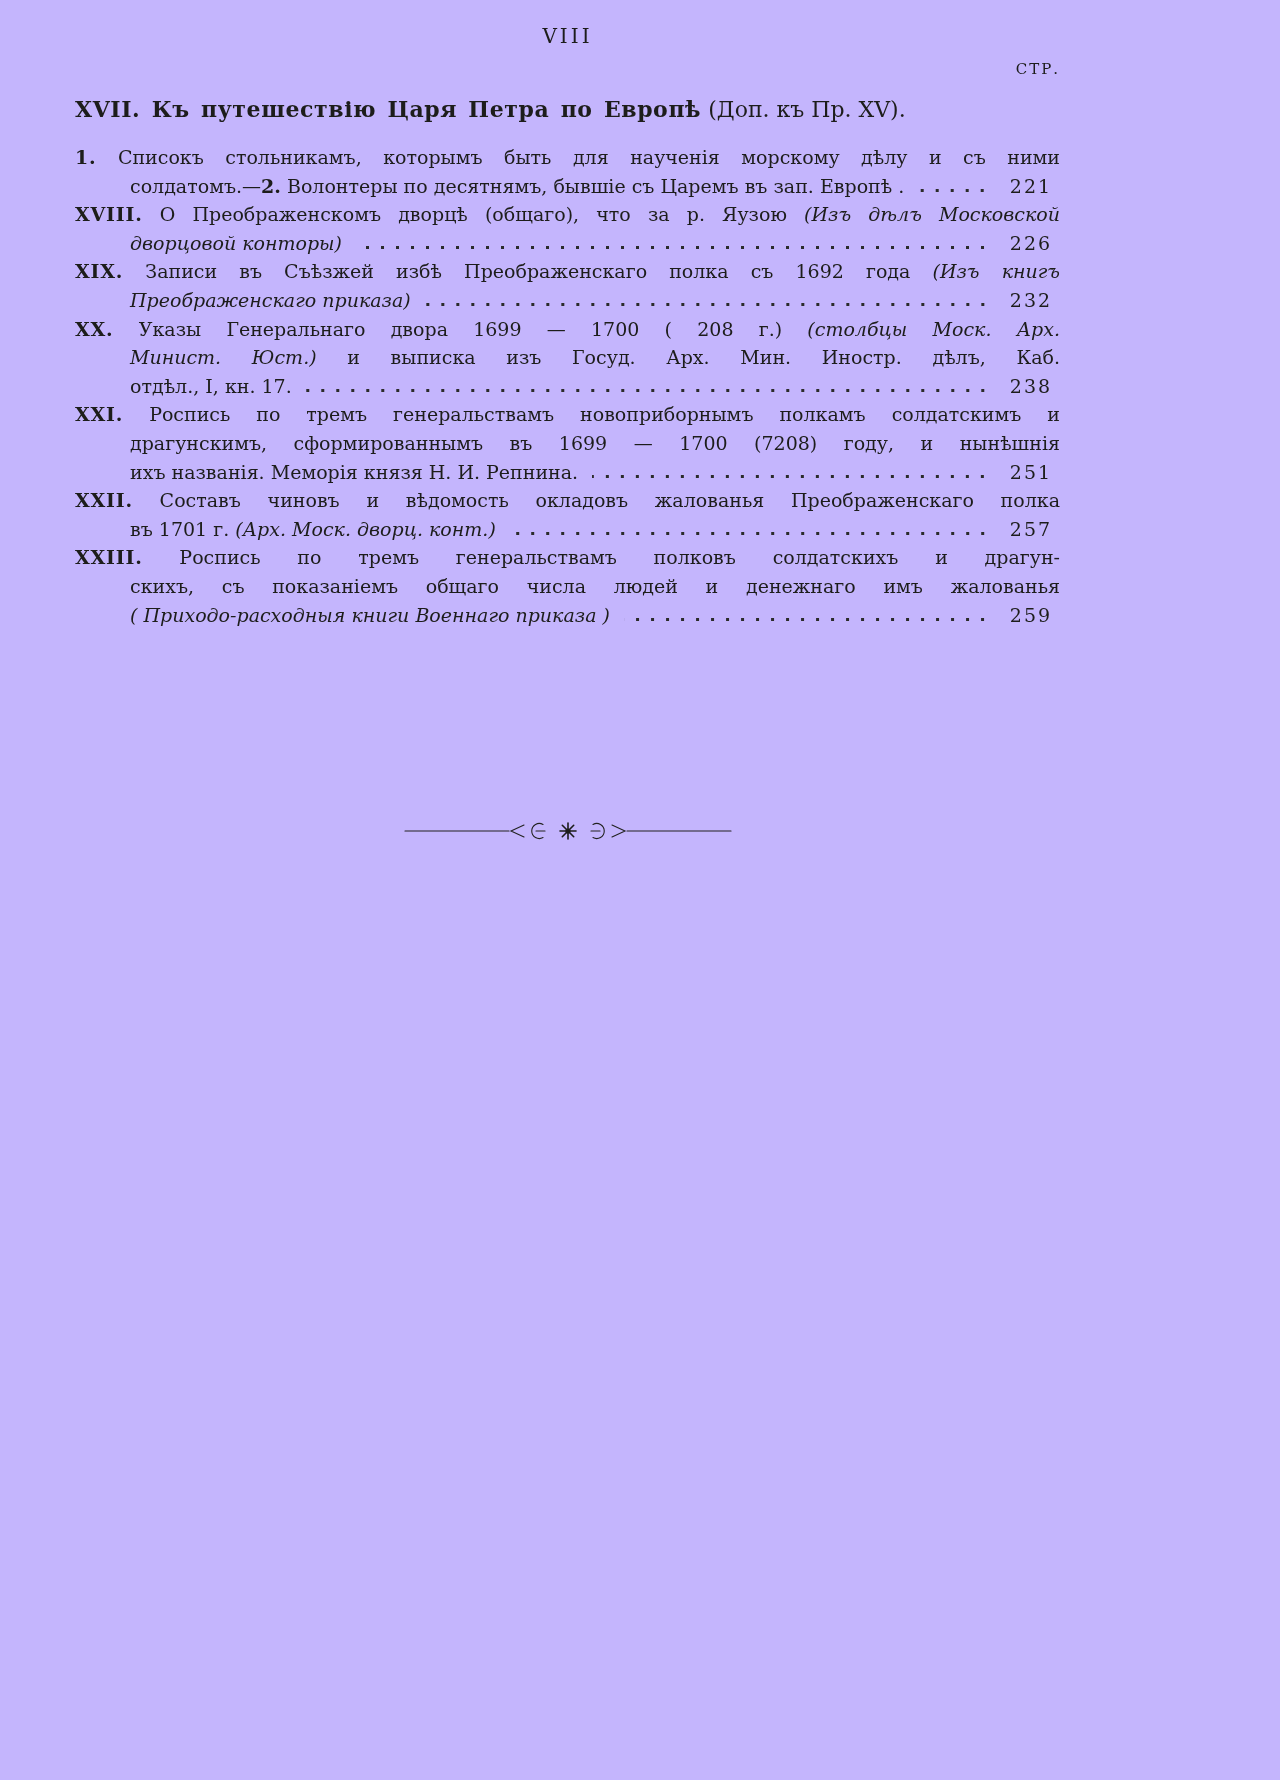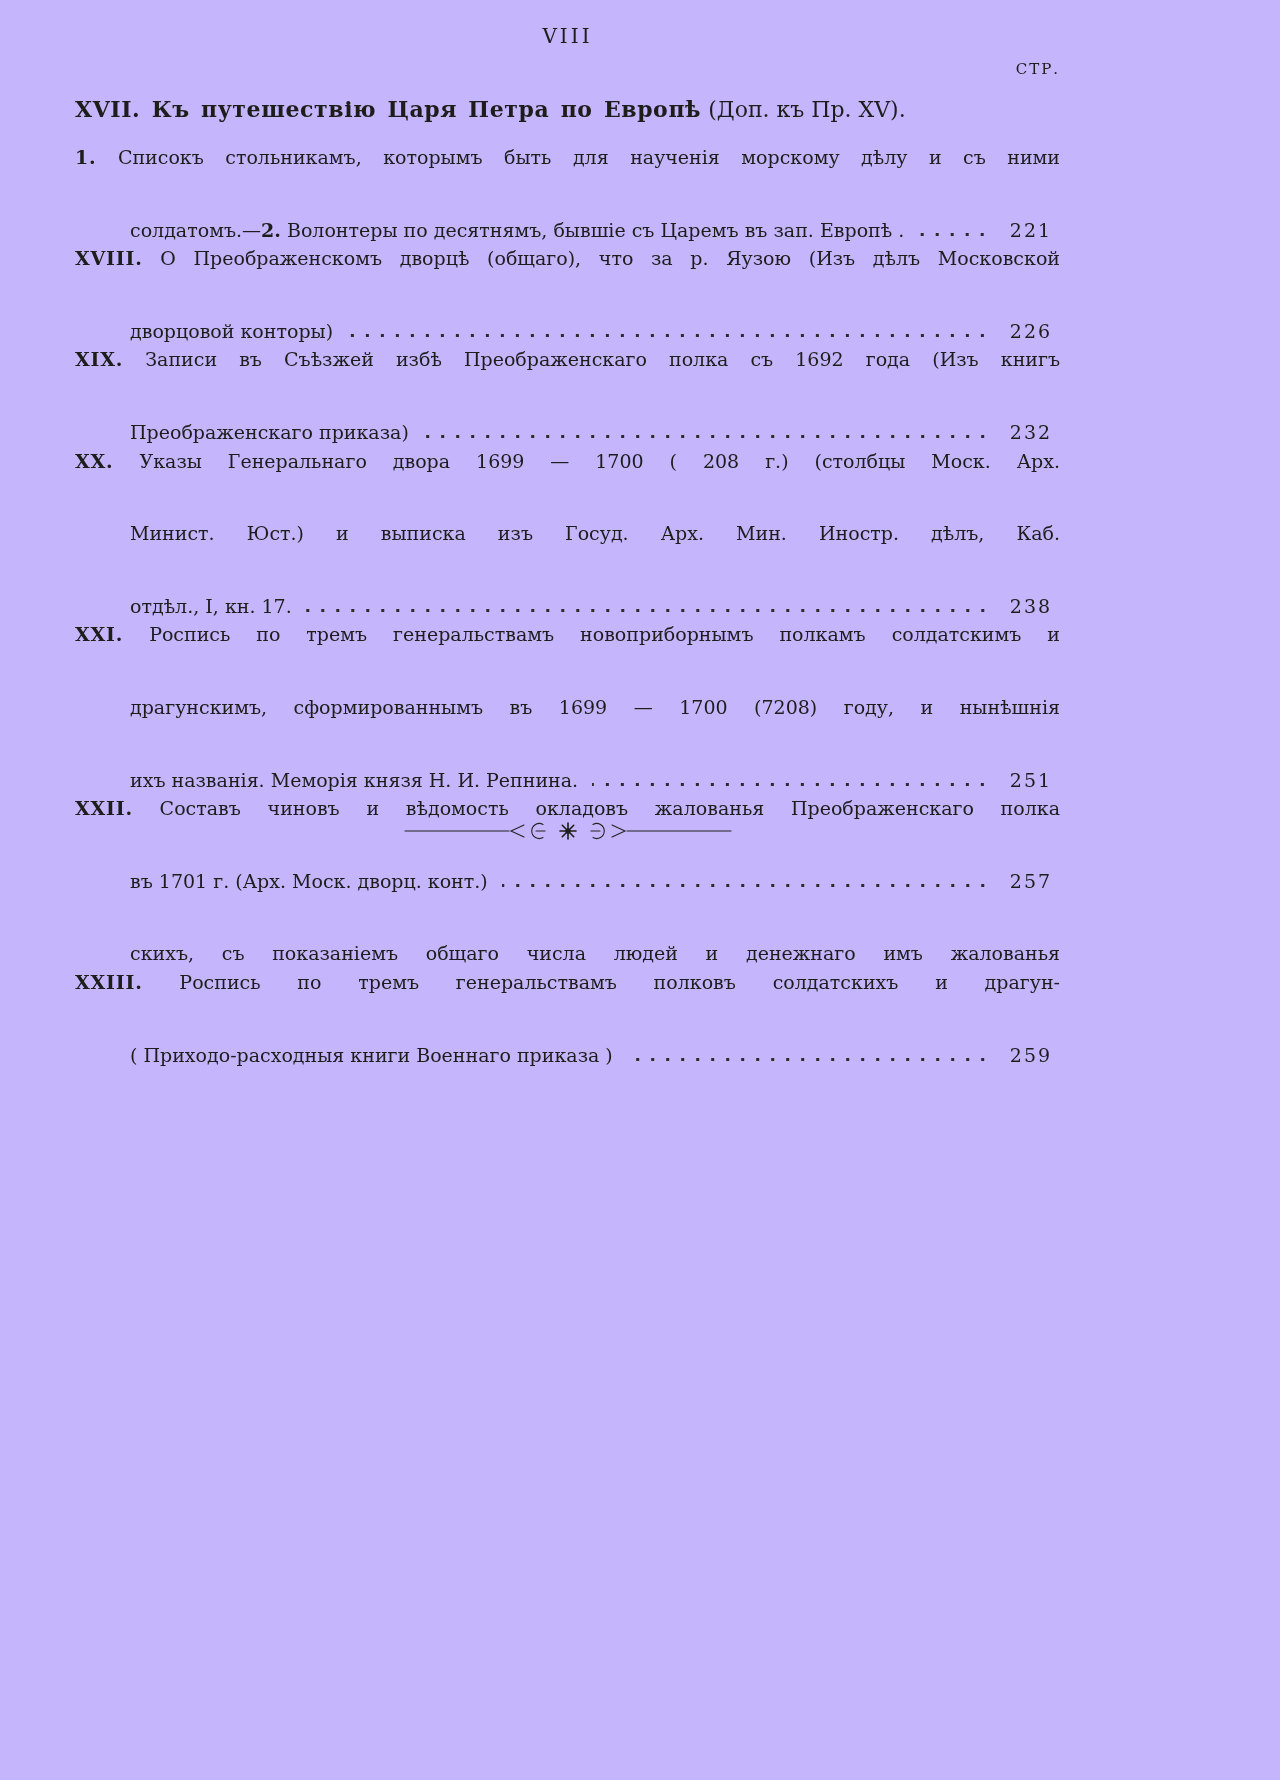--- a/index.html
+++ b/index.html
@@ -54,36 +54,35 @@
   }
   .line {
     line-height: 28.6px;
   }
   .just {
     text-align: justify;
     text-align-last: justify;
   }
   .cont {
     padding-left: 55px;
-    margin-top: 44px;
   }
   .last {
     display: flex;
     align-items: baseline;
   }
   .last .txt {
     flex: 0 1 auto;
     white-space: normal;
   }
   .lbl {
     font-weight: bold;
     letter-spacing: 0.8px;
   }
   .bb { font-weight: bold; }
-  .it { }
+  .it { font-style: italic; }
   .leader {
     flex: 1 1 auto;
     height: 5px;
     margin: 0 12px 0 14px;
     background-image: radial-gradient(circle, #2b2b2b 1.6px, rgba(0,0,0,0) 2.0px);
     background-size: 15px 5px;
     background-repeat: repeat-x;
     background-position: right bottom;
   }
   .pageno {
@@ -165,22 +164,22 @@
       <div class="entry">
         <div class="line just"><span class="lbl">XXII.</span> <span>Составъ чиновъ и вѣдомость окладовъ жалованья Преображенскаго полка</span></div>
         <div class="line cont last">
           <span class="txt"><span>въ 1701 г. </span><span class="it">(Арх. Моск. дворц. конт.)</span></span>
           <span class="leader"></span>
           <span class="pageno">257</span>
         </div>
       </div>
 
       <div class="entry">
+        <div class="line just"><span class="lbl">XXIII.</span> <span>Роспись по тремъ генеральствамъ полковъ солдатскихъ и драгун-</span></div>
         <div class="line cont just"><span>скихъ, съ показаніемъ общаго числа людей и денежнаго имъ жалованья</span></div>
-        <div class="line just"><span class="lbl">XXIII.</span> <span>Роспись по тремъ генеральствамъ полковъ солдатскихъ и драгун-</span></div>
         <div class="line cont last">
           <span class="txt"><span class="it">( Приходо-расходныя книги Военнаго приказа )</span></span>
           <span class="leader"></span>
           <span class="pageno">259</span>
         </div>
       </div>
 
     </div>
   </div>
 

